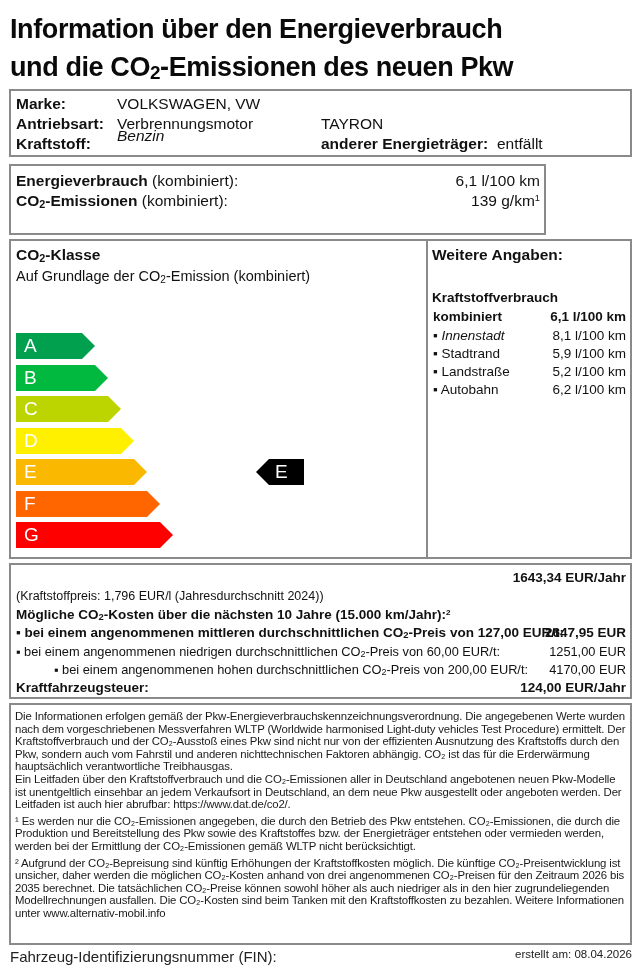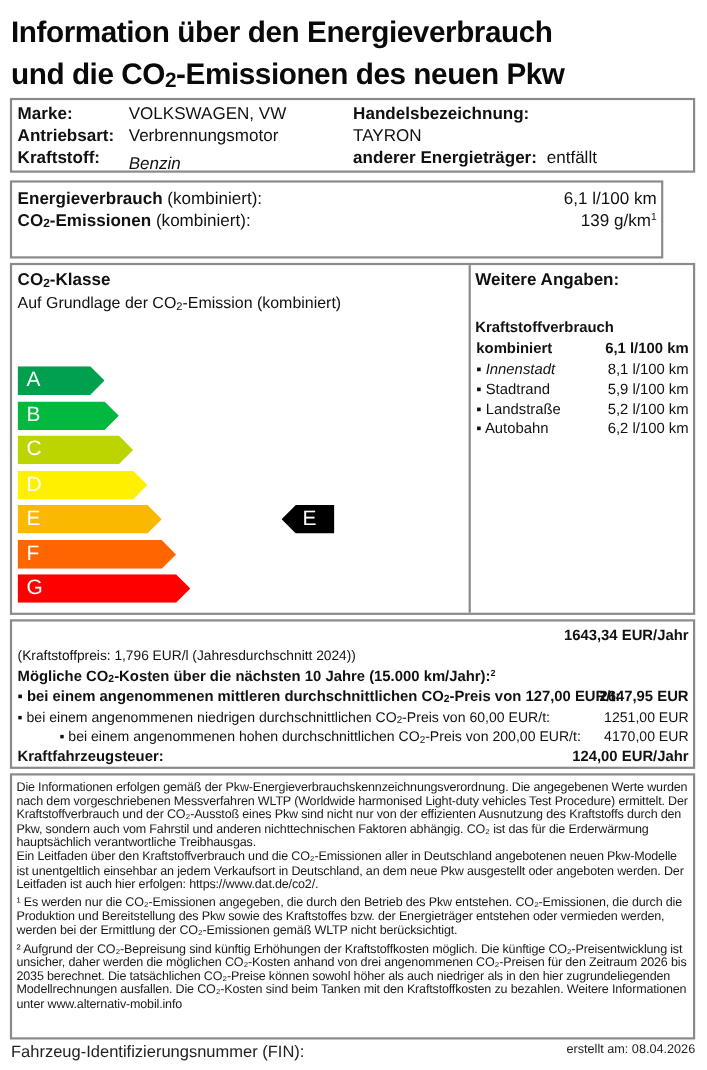--- a/index.html
+++ b/index.html
@@ -11,21 +11,21 @@
   .b { font-weight: bold; }
   .it { font-style: italic; }
   sub.s { font-size: 0.7em; vertical-align: -0.15em; line-height: 0; }
   sup.s { font-size: 0.6em; vertical-align: 0.55em; line-height: 0; }
 
   
   #box-vehicle { left: 9px; top: 89px; width: 623px; height: 68px; }
   #box-vehicle .abs { font-size: 15.5px; line-height: 20px; }
 
   
-  #box-energy { left: 9px; top: 164px; width: 594px; height: 71px; }
+  #box-energy { left: 9px; top: 164px; width: 537px; height: 71px; }
   #box-energy .abs { font-size: 15.5px; line-height: 22px; }
 
   
   #box-class { left: 9px; top: 239px; width: 623px; height: 320px; }
   #class-divider { position: absolute; left: 415px; top: 0; width: 2px; height: 316px; background: #8a8a8a; }
   .bar { position: absolute; left: 5px; height: 26px; }
   .bar .lbl { position: absolute; left: 8px; top: 1px; font-size: 19px; color: #fff; line-height: 24px; }
   .indicator { position: absolute; }
   .indicator .lbl { position: absolute; left: 19px; top: 1px; font-size: 19px; color: #fff; line-height: 24px; }
 
@@ -51,22 +51,21 @@
   <div>Information über den Energieverbrauch</div>
   <div><span>und die CO</span><sub class="s">2</sub><span>-Emissionen des neuen Pkw</span></div>
 </div>
 
 <div class="box" id="box-vehicle">
   <div class="abs b" style="left:5px;top:3px">Marke:</div>
   <div class="abs" style="left:106px;top:3px">VOLKSWAGEN, VW</div>
   <div class="abs b" style="left:5px;top:23px">Antriebsart:</div>
   <div class="abs" style="left:106px;top:23px">Verbrennungsmotor</div>
   <div class="abs b" style="left:5px;top:43px">Kraftstoff:</div>
-  <div class="abs it" style="left:106px;top:49px">Benzin</div>
-  <div class="abs b" style="left:310px;top:3px">Handelsbezeichnung:</div>
+  <div class="abs it" style="left:106px;top:35px">Benzin</div>
   <div class="abs" style="left:310px;top:23px">TAYRON</div>
   <div class="abs b" style="left:310px;top:43px">anderer Energieträger:</div>
   <div class="abs" style="left:486px;top:43px">entfällt</div>
 </div>
 
 <div class="box" id="box-energy">
   <div class="abs" style="left:5px;top:4px"><span class="b">Energieverbrauch</span><span> (kombiniert):</span></div>
   <div class="abs" style="right:4px;top:4px">6,1 l/100 km</div>
   <div class="abs" style="left:5px;top:24px"><span class="b"><span>CO</span><sub class="s">2</sub><span>-Emissionen</span></span><span> (kombiniert):</span></div>
   <div class="abs" style="right:4px;top:24px"><span>139 g/km</span><sup class="s">1</sup></div>
@@ -158,20 +157,20 @@
       <div class="abs" style="left: 5px; top: 95px; font-size: 12.8px; margin-left: 38px;"><span>▪ bei einem angenommenen hohen durchschnittlichen CO</span><sub class="s">2</sub><span>-Preis von 200,00 EUR/t:</span></div>
       <div class="abs" style="right: 4px; top: 95px; font-size: 12.8px;">4170,00 EUR</div>
     </div>
   <div class="abs b" style="left:5px;top:113px">Kraftfahrzeugsteuer:</div>
   <div class="abs b" style="right:4px;top:113px">124,00 EUR/Jahr</div>
 </div>
 
 <div class="box" id="box-info">
   <div id="info-text">
     <p>Die Informationen erfolgen gemäß der Pkw-Energieverbrauchskennzeichnungsverordnung. Die angegebenen Werte wurden nach dem vorgeschriebenen Messverfahren WLTP (Worldwide harmonised Light-duty vehicles Test Procedure) ermittelt. Der Kraftstoffverbrauch und der CO₂-Ausstoß eines Pkw sind nicht nur von der effizienten Ausnutzung des Kraftstoffs durch den Pkw, sondern auch vom Fahrstil und anderen nichttechnischen Faktoren abhängig. CO₂ ist das für die Erderwärmung hauptsächlich verantwortliche Treibhausgas.</p>
-    <p>Ein Leitfaden über den Kraftstoffverbrauch und die CO₂-Emissionen aller in Deutschland angebotenen neuen Pkw-Modelle ist unentgeltlich einsehbar an jedem Verkaufsort in Deutschland, an dem neue Pkw ausgestellt oder angeboten werden. Der Leitfaden ist auch hier erfolgen: https://www.dat.de/co2/.</p>
+    <p>Ein Leitfaden über den Kraftstoffverbrauch und die CO₂-Emissionen aller in Deutschland angebotenen neuen Pkw-Modelle ist unentgeltlich einsehbar an jedem Verkaufsort in Deutschland, an dem neue Pkw ausgestellt oder angeboten werden. Der Leitfaden ist auch hier abrufbar: https://www.dat.de/co2/.</p>
     <p class="gap">¹ Es werden nur die CO₂-Emissionen angegeben, die durch den Betrieb des Pkw entstehen. CO₂-Emissionen, die durch die Produktion und Bereitstellung des Pkw sowie des Kraftstoffes bzw. der Energieträger entstehen oder vermieden werden, werden bei der Ermittlung der CO₂-Emissionen gemäß WLTP nicht berücksichtigt.</p>
     <p class="gap">² Aufgrund der CO₂-Bepreisung sind künftig Erhöhungen der Kraftstoffkosten möglich. Die künftige CO₂-Preisentwicklung ist unsicher, daher werden die möglichen CO₂-Kosten anhand von drei angenommenen CO₂-Preisen für den Zeitraum 2026 bis 2035 berechnet. Die tatsächlichen CO₂-Preise können sowohl höher als auch niedriger als in den hier zugrundeliegenden Modellrechnungen ausfallen. Die CO₂-Kosten sind beim Tanken mit den Kraftstoffkosten zu bezahlen. Weitere Informationen unter www.alternativ-mobil.info</p>
   </div>
 </div>
 
 <div class="abs" id="footer-fin">Fahrzeug-Identifizierungsnummer (FIN):</div>
 <div class="abs" id="footer-date">erstellt am: 08.04.2026</div>
 
 </body></html>

